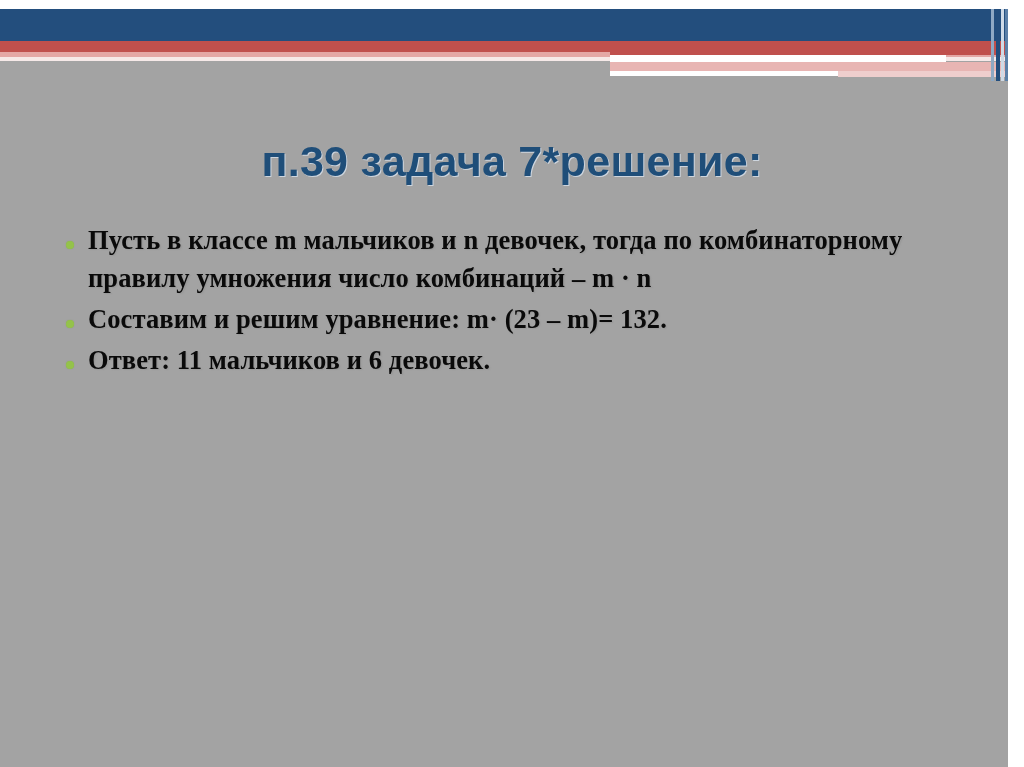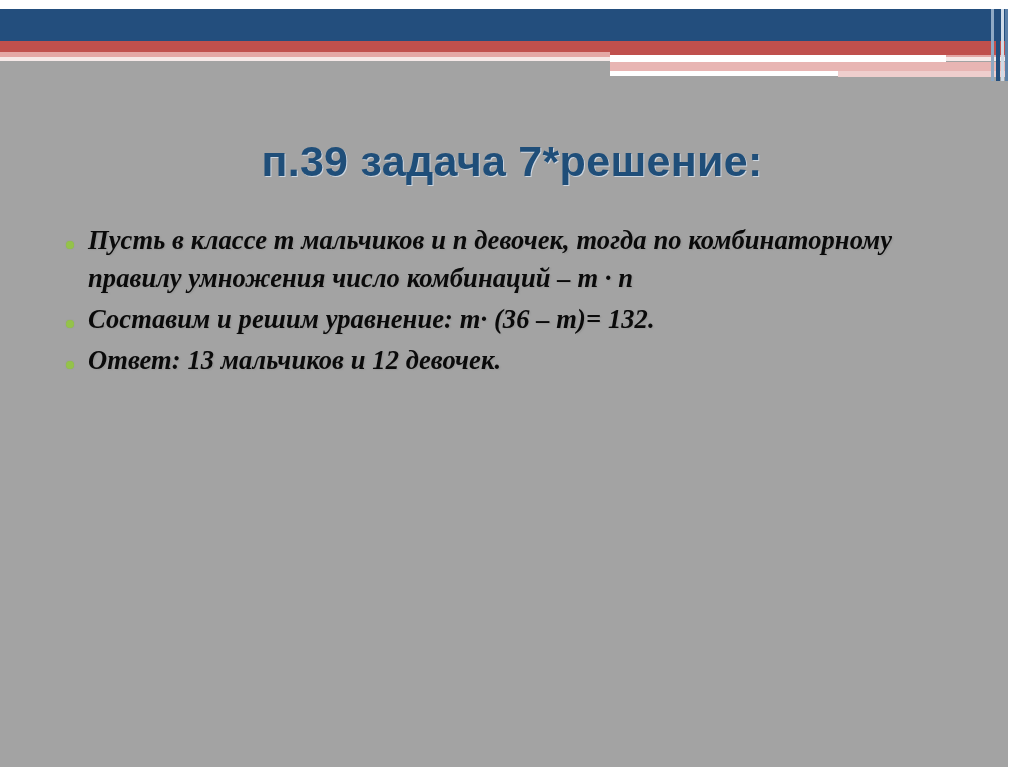--- a/index.html
+++ b/index.html
@@ -160,21 +160,20 @@
   .bullet-text {
     flex: 1 1 auto;
     font-family: "Liberation Serif", "DejaVu Serif", serif;
     font-weight: bold;
     font-size: 26.5px;
     line-height: 38px;
     color: #0a0a0a;
     text-shadow: 1.4px 1.4px 1.1px rgba(150,150,150,0.75);
     letter-spacing: 0.1px;
     white-space: pre-line;
-    font-style: italic;
   }
 </style>
 </head>
 <body>
 
 <div class="slide">
 
   <div class="header-deco">
     <div class="band-blue"></div>
     <div class="band-red"></div>
@@ -205,25 +204,25 @@
   <div class="body-block">
 
     <div class="bullet-row">
       <span class="bullet-marker"><span class="bullet-dot"></span></span>
       <span class="bullet-text">Пусть в классе m мальчиков и n девочек, тогда по комбинаторному правилу умножения число комбинаций – m · n</span>
     </div>
 
 
     <div class="bullet-row">
       <span class="bullet-marker"><span class="bullet-dot"></span></span>
-      <span class="bullet-text">Составим и решим уравнение: m· (36 – m)= 132.</span>
+      <span class="bullet-text">Составим и решим уравнение: m· (23 – m)= 132.</span>
     </div>
 
 
 
     <div class="bullet-row">
       <span class="bullet-marker"><span class="bullet-dot"></span></span>
-      <span class="bullet-text">Ответ: 13 мальчиков и 12 девочек.</span>
+      <span class="bullet-text">Ответ: 11 мальчиков и 6 девочек.</span>
     </div>
 
   </div>
 
 </div>
 
 </body></html>

